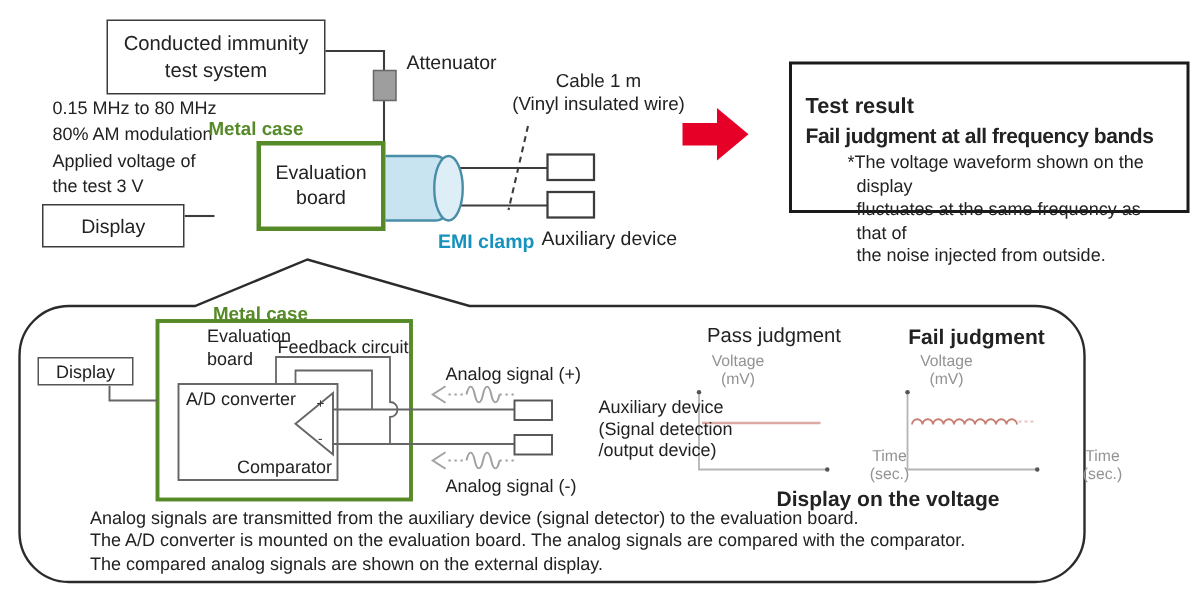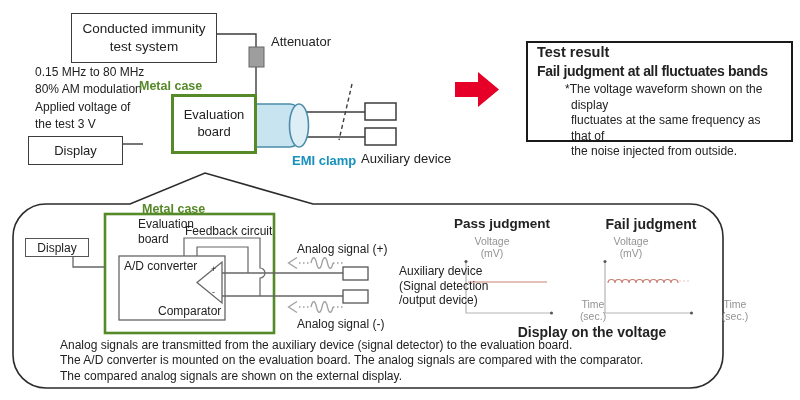--- a/index.html
+++ b/index.html
@@ -99,28 +99,30 @@
 
   <div class="abs green-t" style="left:139px;top:79px;font-size:12.5px;">Metal case</div>
 
   <div class="abs ctr pre" style="left:143px;top:94px;width:86px;height:60px;border:3px solid #568a28;background:#fff;box-sizing:border-box;font-size:13px;line-height:1.3;">Evaluation
 board</div>
 
   <div class="abs box ctr" style="left:28px;top:136px;width:95px;height:29px;font-size:13px;">Display</div>
 
   <div class="abs" style="left:271px;top:34px;font-size:13px;">Attenuator</div>
 
+  <div class="abs pre" style="left:303px;top:47px;width:136px;text-align:center;font-size:12.5px;line-height:1.22;">Cable 1 m
+(Vinyl insulated wire)</div>
 
   <div class="abs teal-t" style="left:245px;top:153px;font-size:13px;padding-left:47px;">EMI clamp</div>
 
   <div class="abs" style="left:361px;top:151px;font-size:13px;">Auxiliary device</div>
 
-  <div class="abs" style="left:526px;top:41px;width:267px;height:101px;border:2px solid #1a1a1a;background:#fff;box-sizing:border-box;padding:1px 9px;">
+  <div class="abs" style="left:526px;top:41px;width:267px;height:101px;border:2px solid #1a1a1a;background:#fff;box-sizing:border-box;padding:20px 9px;">
     <div style="font-size:14.5px;font-weight:bold;">Test result</div>
-    <div style="font-size:14px;font-weight:bold;letter-spacing:-0.3px;margin-top:3px;">Fail judgment at all fluctuates bands</div>
+    <div style="font-size:14px;font-weight:bold;letter-spacing:-0.3px;margin-top:3px;">Fail judgment at all frequency bands</div>
     <div class="pre" style="font-size:12px;line-height:1.3;margin-top:3px;padding-left:6px;text-indent:-6px;">*The voltage waveform shown on the display
 fluctuates at the same frequency as that of
 the noise injected from outside.</div>
   </div>
 
   <div class="abs green-t" style="left:142px;top:202px;font-size:12.5px;">Metal case</div>
 
   <div class="abs pre lbl" style="left:110px;top:217px;">Evaluation
 board</div>
 
@@ -135,21 +137,21 @@
 
   <div class="abs ctr" style="left:25px;top:238px;width:64px;height:19px;border:1.3px solid #555;background:#fff;box-sizing:border-box;font-size:12px;">Display</div>
 
   <div class="abs lbl" style="left:297px;top:317px;">Analog signal (-)</div>
   <div class="abs lbl" style="left:297px;top:242px;">Analog signal (+)</div>
 
   <div class="abs pre lbl" style="left:371px;top:264px;line-height:1.22;">Auxiliary device
 (Signal detection
 /output device)</div>
 
-  <div class="abs" style="left:444px;top:216px;width:116px;text-align:center;font-weight:bold;font-size:13.5px;">Pass judgment</div>
+  <div class="abs" style="left:458px;top:216px;width:116px;text-align:center;font-weight:normal;font-size:13.5px;">Pass judgment</div>
   <div class="abs pre gray-t" style="left:442px;top:235px;width:44px;text-align:center;font-size:10.5px;line-height:1.15;">Voltage
 (mV)</div>
   <div class="abs pre gray-t" style="left:549px;top:298px;width:32px;text-align:center;font-size:10.5px;line-height:1.15;">Time
 (sec.)</div>
 
   <div class="abs" style="left:593px;top:216px;width:116px;text-align:center;font-weight:bold;font-size:14px;">Fail judgment</div>
   <div class="abs pre gray-t" style="left:581px;top:235px;width:44px;text-align:center;font-size:10.5px;line-height:1.15;">Voltage
 (mV)</div>
   <div class="abs pre gray-t" style="left:690px;top:298px;width:34px;text-align:center;font-size:10.5px;line-height:1.15;">Time
 (sec.)</div>

